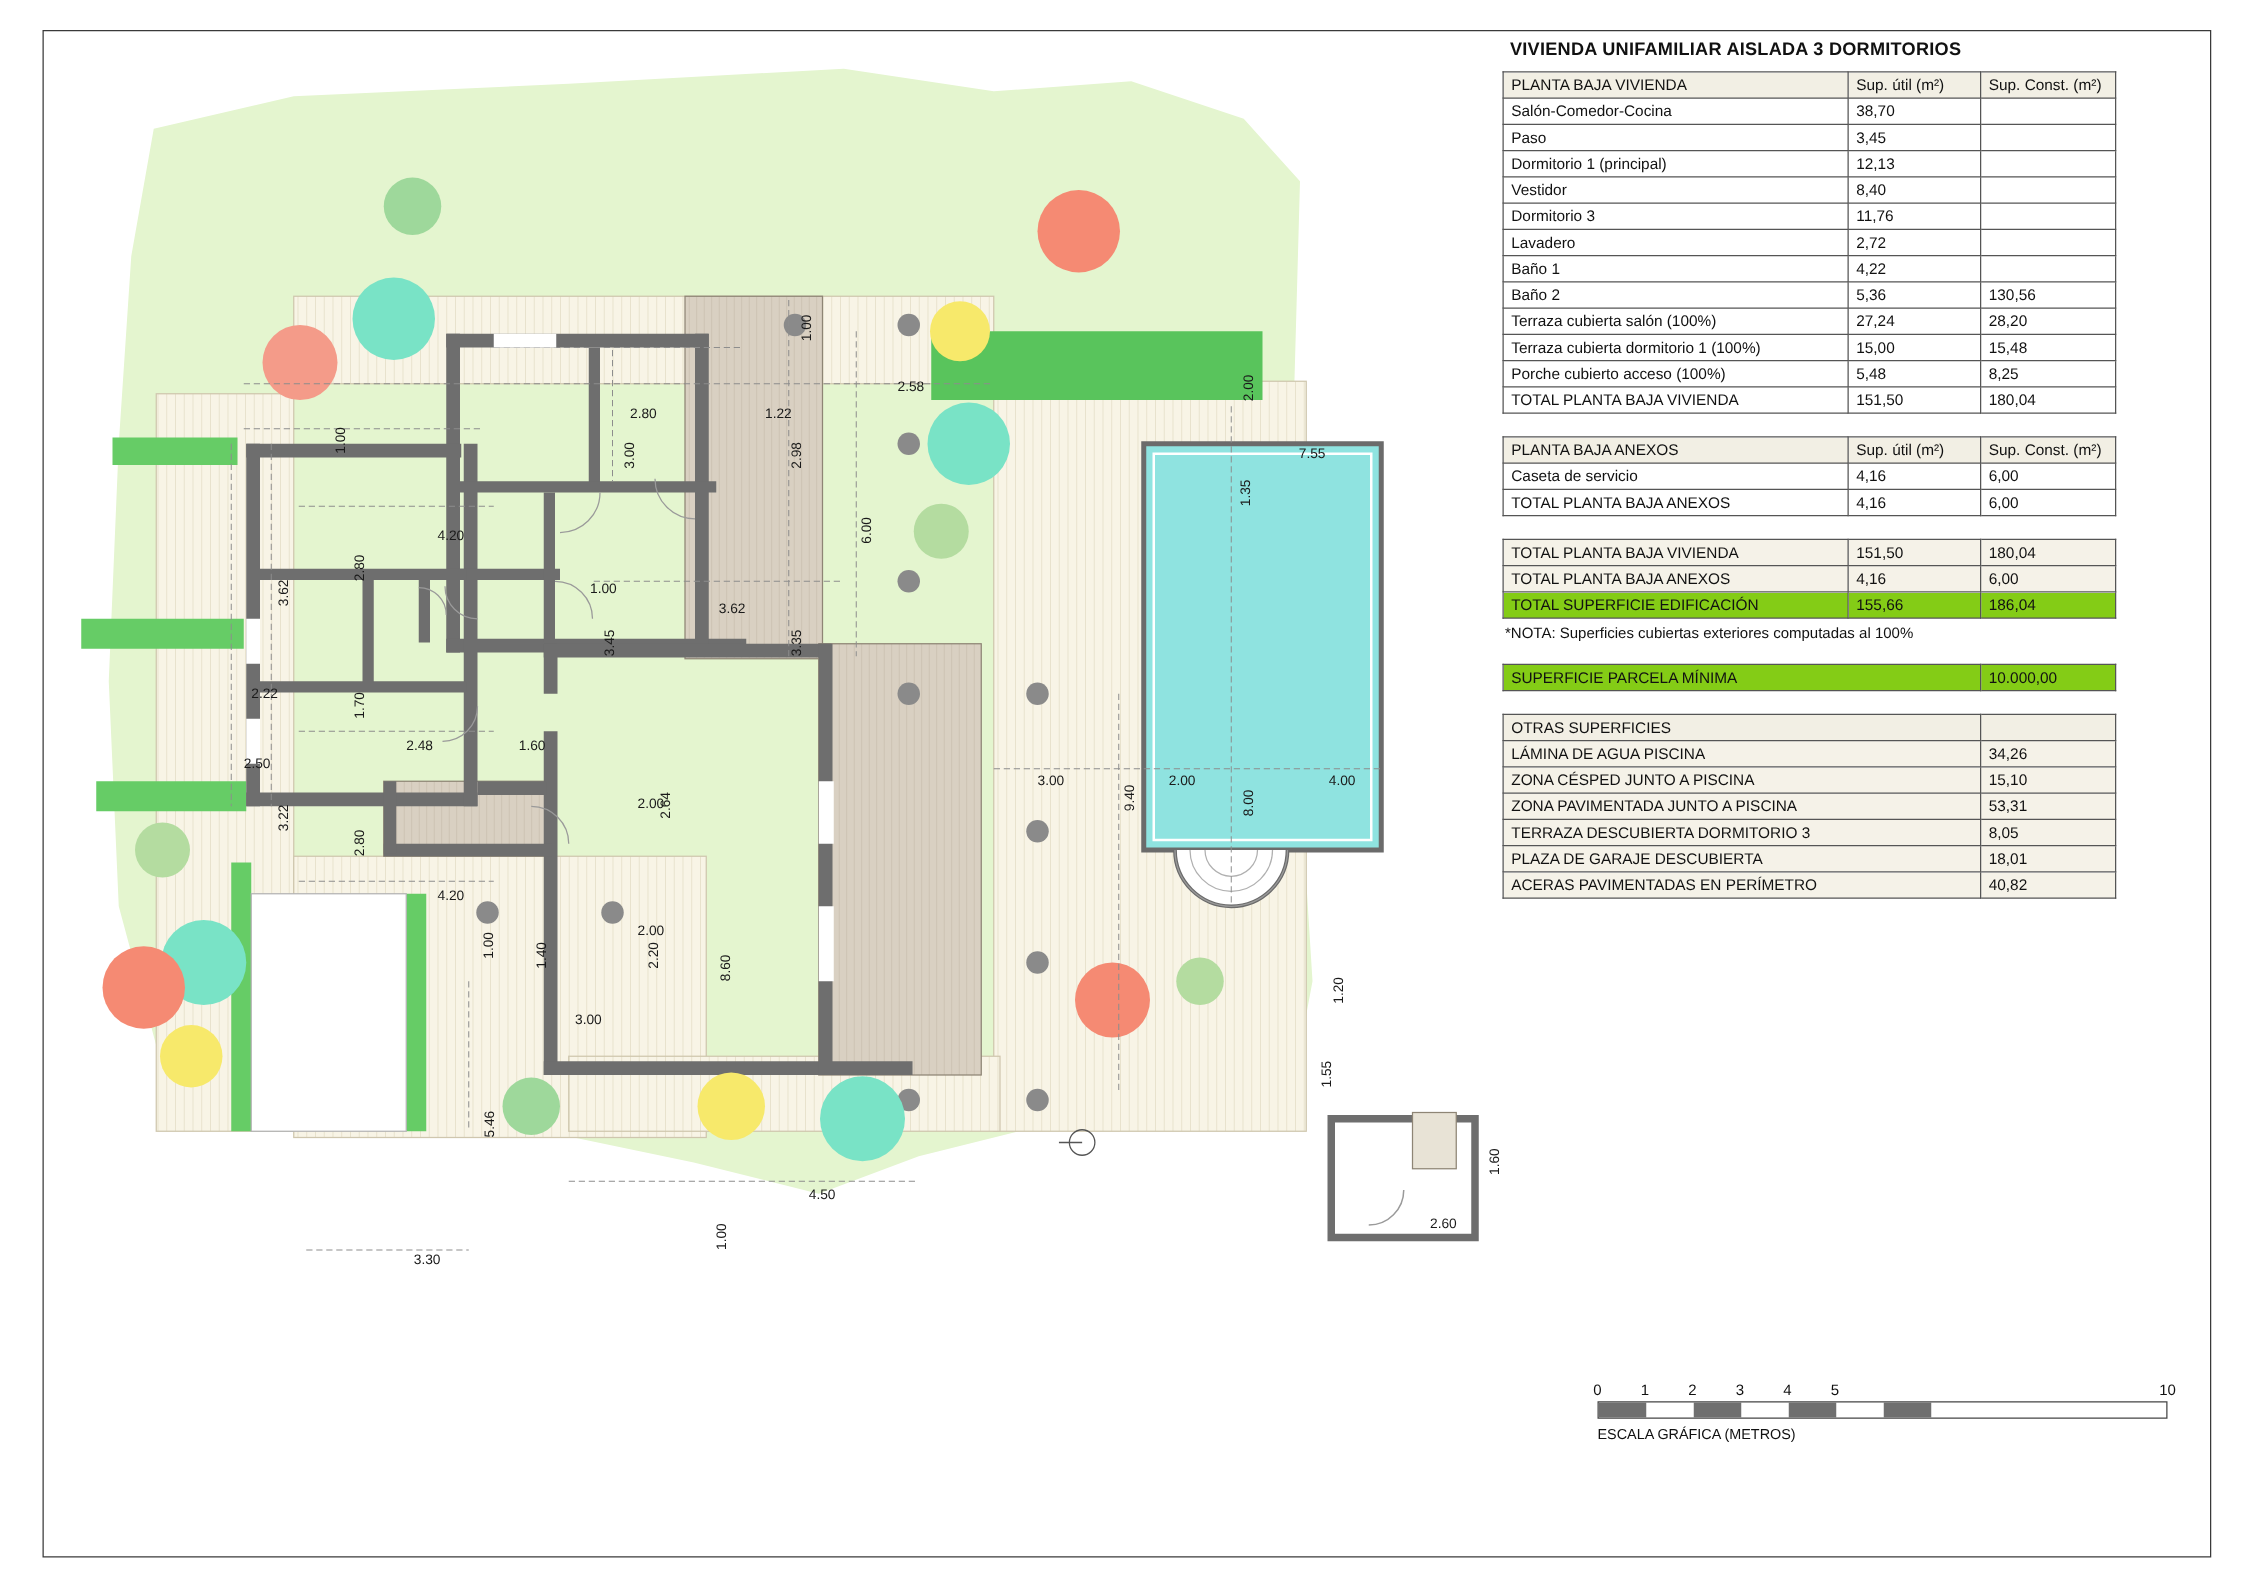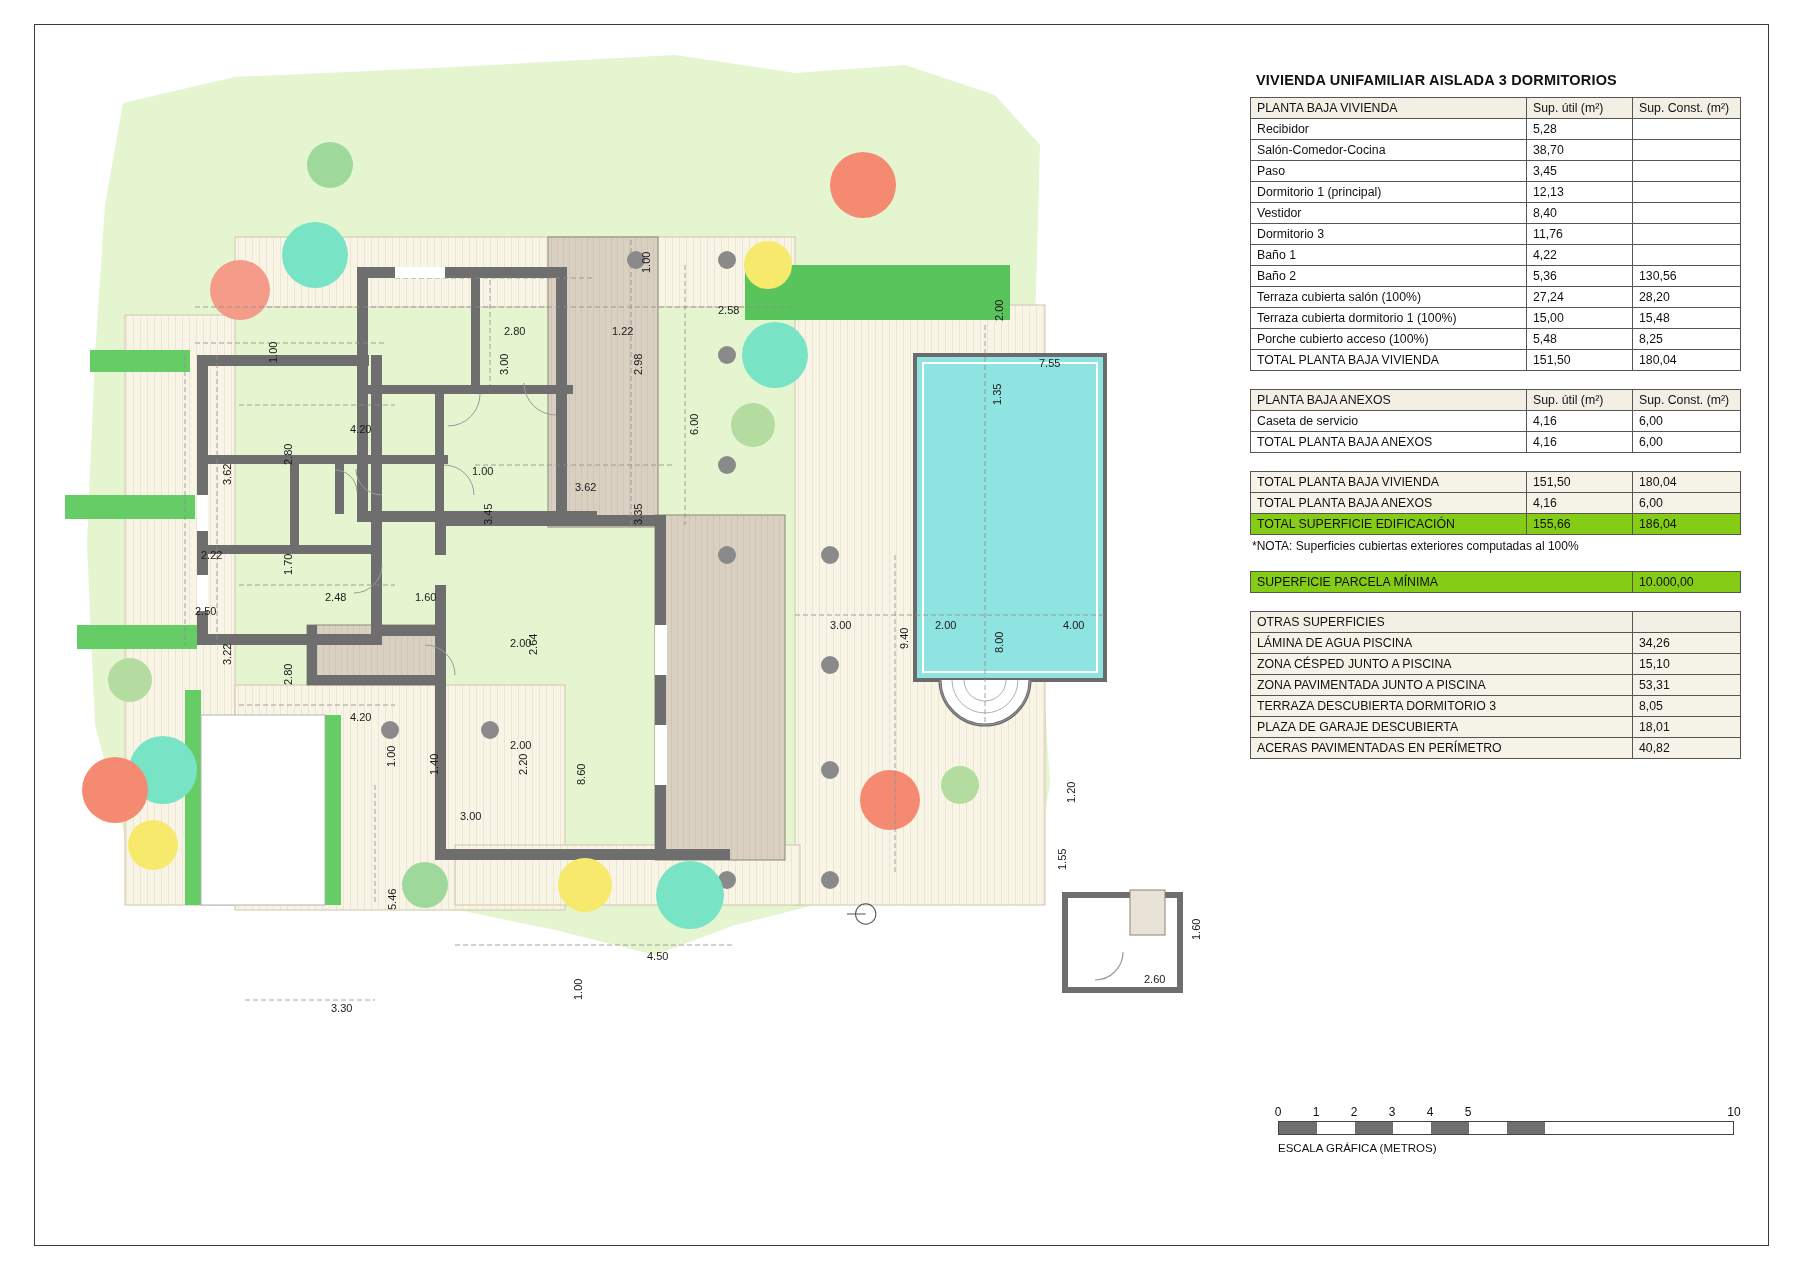--- a/index.html
+++ b/index.html
@@ -34,24 +34,23 @@
     position: absolute;
     left: 35px; top: 25px;
     width: 1240px; height: 1218px;
     overflow: hidden;
   }
   .plot-svg { position:absolute; left:0; top:0; }
 
   
   .tables {
     position: absolute;
-    left: 1250px;
+    left: 1202px;
     top: 26px;
     width: 492px;
-    margin-top: 40px;
   }
   .doc-title {
     font-size: 14.5px;
     font-weight: bold;
     letter-spacing: .2px;
     padding: 6px 4px 9px 6px;
     color: #111;
   }
   table.tbl {
     border-collapse: collapse;
@@ -383,25 +382,20 @@
           <col class="w-util">
           <col class="w-const">
         </colgroup>
       <tbody>
           <tr class="hdr">
         <th>PLANTA BAJA VIVIENDA</th>
         <th>Sup. útil (m²)</th>
         <th>Sup. Const. (m²)</th>
       </tr>
       <tr>
-            <td>Recibidor</td>
-            <td class="num">5,28</td>
-            <td class="num"></td>
-          </tr>
-      <tr>
             <td>Salón-Comedor-Cocina</td>
             <td class="num">38,70</td>
             <td class="num"></td>
           </tr>
       <tr>
             <td>Paso</td>
             <td class="num">3,45</td>
             <td class="num"></td>
           </tr>
       <tr>
@@ -410,20 +404,25 @@
             <td class="num"></td>
           </tr>
       <tr>
             <td>Vestidor</td>
             <td class="num">8,40</td>
             <td class="num"></td>
           </tr>
       <tr>
             <td>Dormitorio 3</td>
             <td class="num">11,76</td>
+            <td class="num"></td>
+          </tr>
+      <tr>
+            <td>Lavadero</td>
+            <td class="num">2,72</td>
             <td class="num"></td>
           </tr>
       <tr>
             <td>Baño 1</td>
             <td class="num">4,22</td>
             <td class="num"></td>
           </tr>
       <tr>
             <td>Baño 2</td>
             <td class="num">5,36</td>

